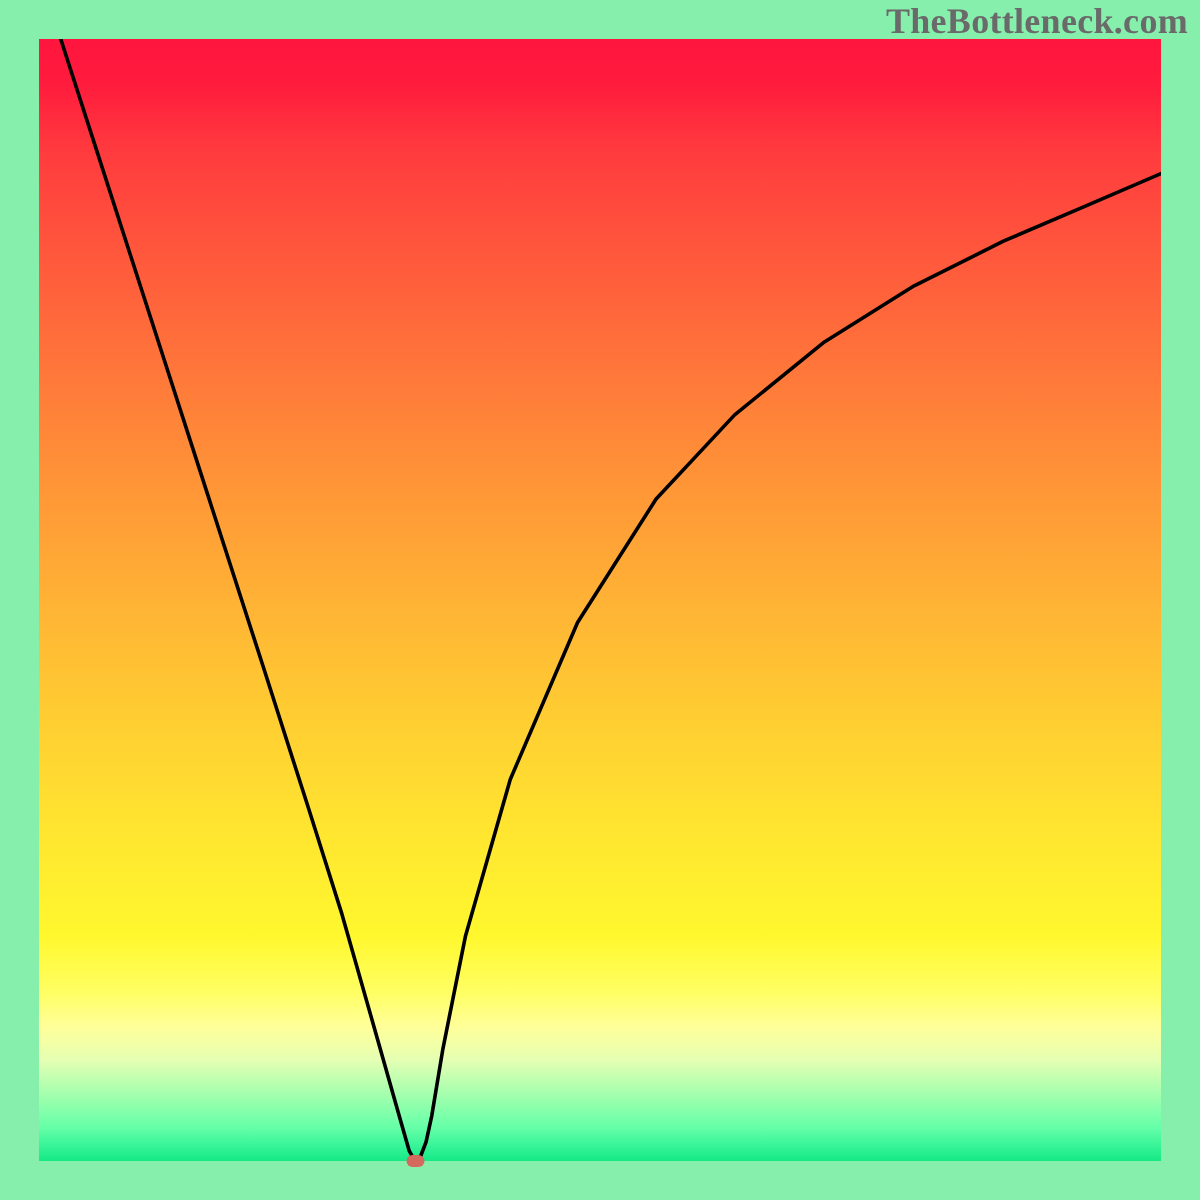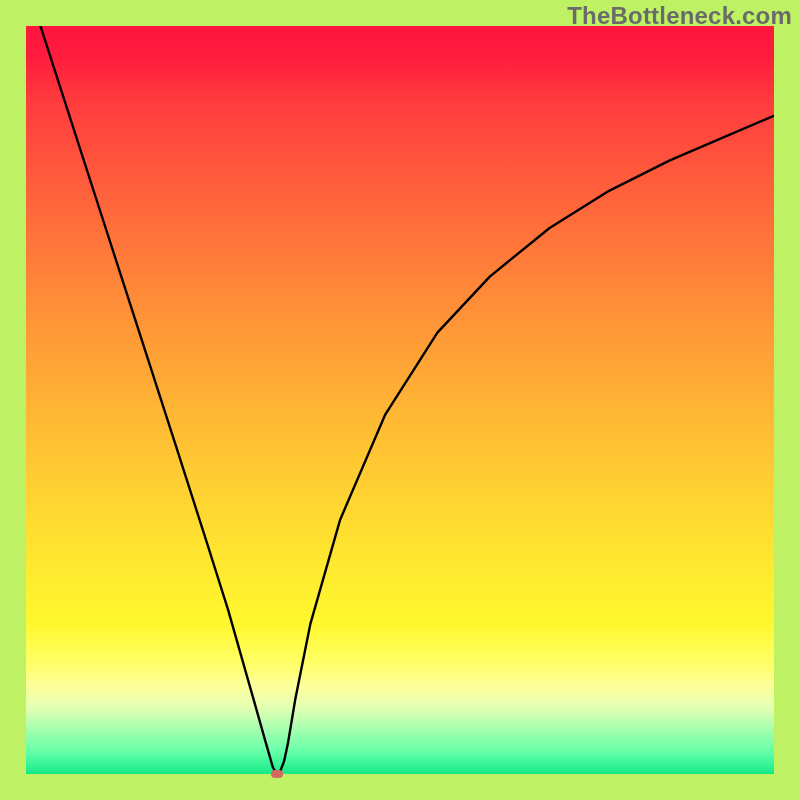--- a/index.html
+++ b/index.html
@@ -8,21 +8,22 @@
     width: 800px;
     height: 800px;
     background: #000;
     font-family: Arial, Helvetica, sans-serif;
     overflow: hidden;
   }
   .frame {
     position: relative;
     width: 800px;
     height: 800px;
-    background: #bef264;
+    background: #86efac;
+    font-family: Liberation Serif, serif;
   }
   .watermark {
     position: absolute;
     top: 2px;
     right: 8px;
     font-size: 24px;
     font-weight: 600;
     color: #6a6a6a;
     letter-spacing: 0.2px;
     z-index: 10;

